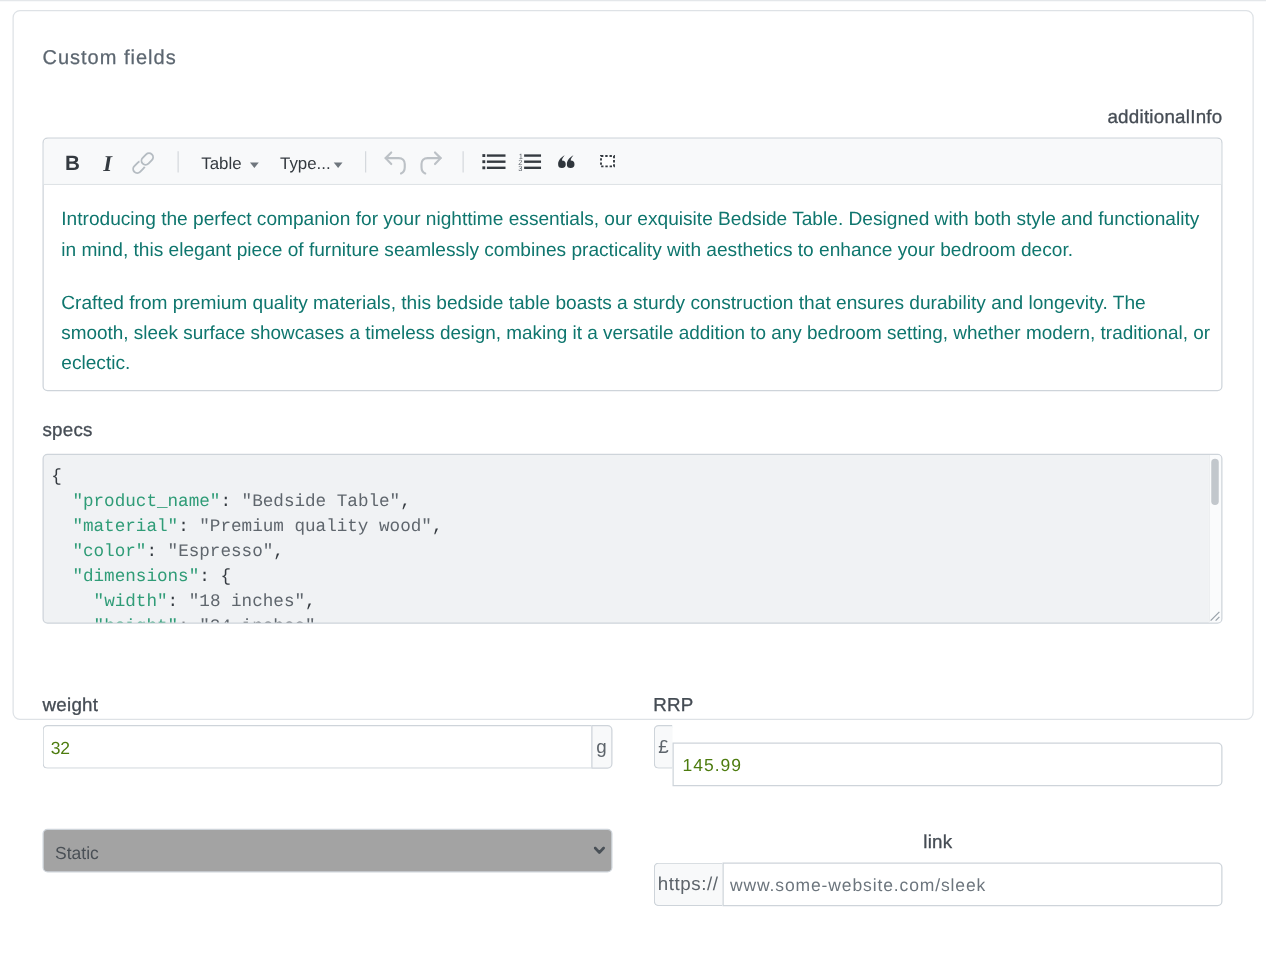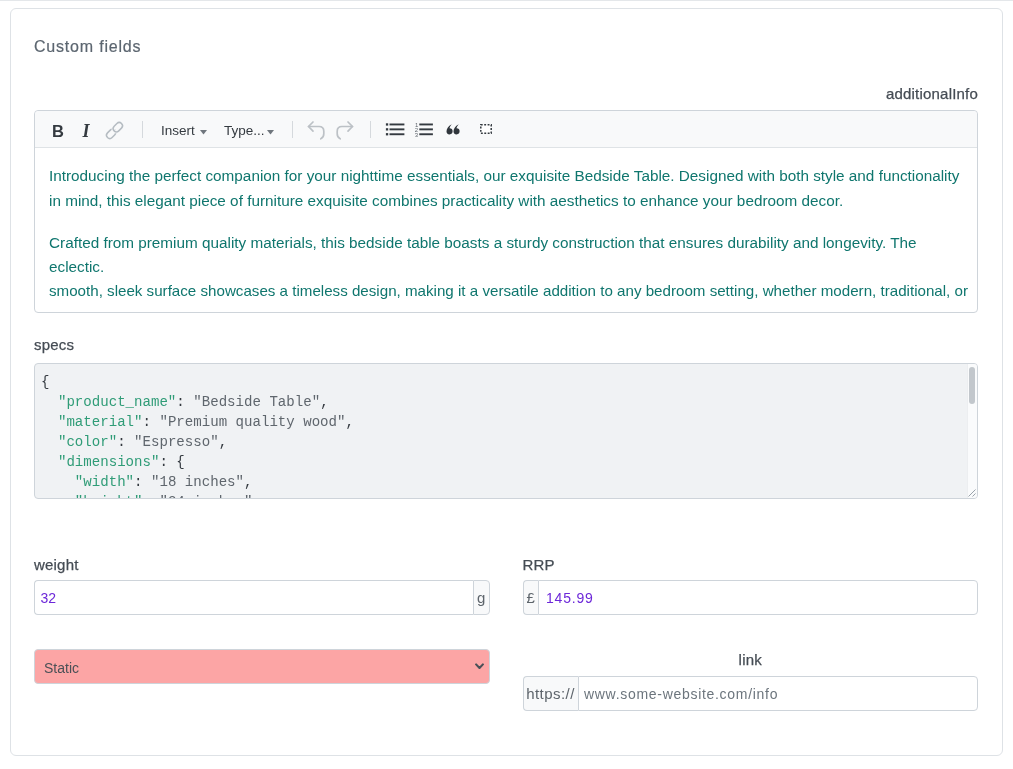--- a/index.html
+++ b/index.html
@@ -1,20 +1,20 @@
 <!DOCTYPE html>
 <html><head>
 <meta charset="utf-8">
 <style>
   * { margin:0; padding:0; box-sizing:border-box; }
   html,body { width:1013px; height:769px; background:#fff; font-family:"Liberation Sans", sans-serif; }
   body { position:relative; }
   .topline { position:absolute; left:0; top:0; width:1013px; height:1px; background:#e4e7ea; }
   .card {
-    position:absolute; left:10px; top:8px; width:993px; height:748px;
+    position:absolute; left:10px; top:8px; width:993px; height:568px;
     background:#fff; border:1px solid #dee2e6; border-radius:6px;
     padding:25.5px 24px 0 23px;
   }
   .title { font-size:16px; line-height:24px; color:#5c6670; letter-spacing:0.8px; -webkit-text-stroke:0.2px #5c6670; }
   .lbl { font-size:15px; line-height:21px; color:#454c54; letter-spacing:0.2px; -webkit-text-stroke:0.25px #454c54; }
   .lbl1 { margin-top:24.5px;text-align:right; }
 
   
   .rte { margin-top:5.5px; border:1px solid #ced4da; border-radius:4px; background:#fff; }
   .toolbar {
@@ -42,34 +42,34 @@
   .sbtrack { position:absolute; right:0px; top:0px; width:10.5px; height:134px; background:#fafbfc; border-left:1px solid #eceef0; }
   .sbthumb { position:absolute; right:2.5px; top:3.5px; width:6px; height:37px; background:#c2c7cc; border-radius:3px; }
 
   
   .row { display:flex; gap:33px; }
   .col { flex:1; }
   .fl { font-size:15px; line-height:21px; color:#454c54; letter-spacing:0.2px; -webkit-text-stroke:0.25px #454c54; margin-bottom:5px; }
   .igroup { display:flex; width:100%; }
   .tinput {
     flex:1; height:35px; border:1px solid #ced4da; background:#fff;
-    font-size:14px; color:#6d28d9; padding:0 5.5px; border-radius:4px;
+    font-size:14px; color:#4d7c0f; padding:0 5.5px; border-radius:4px;
     display:flex; align-items:center; min-width:0; overflow:hidden;
   }
   .tinput.hasSuffix { border-radius:4px 0 0 4px; border-right:none; }
   .tinput.hasPrefix { border-radius:0 4px 4px 0; }
   .addon {
     height:35px; border:1px solid #ced4da; background:#f8f9fa; color:#5d646b;
     font-size:15px; display:flex; align-items:center; justify-content:center; padding:0;
   }
   .addon.suffix { border-radius:0 4px 4px 0; }
   .addon.prefix { border-radius:4px 0 0 4px; border-right:none; }
   .selectbox {
     position:relative; height:35px; border:1px solid #ced4da; border-radius:4px;
-    background:#fca5a5; font-size:14px; color:#4a5056; display:flex; align-items:center;
+    background:#a3a3a3; font-size:14px; color:#4a5056; display:flex; align-items:center;
     padding:2.5px 9px 0;
   }
 </style>
 </head>
 <body>
 <div class="topline"></div>
 <div class="card">
   <div class="title">Custom fields</div>
   <div class="lbl lbl1">additionalInfo</div>
   <div class="rte">
@@ -77,21 +77,21 @@
       <span style="left:17px;top:10.5px;font-weight:bold;font-size:16.5px;line-height:20px;color:#343a40;">B</span>
       <span style="left:47.5px;top:10.5px;font-family:'Liberation Serif',serif;font-style:italic;font-weight:600;font-size:18px;line-height:20px;color:#343a40;">I</span>
       <svg style="left:69px;top:9.5px;" width="21" height="21" viewBox="0 0 21 21">
         <g transform="rotate(-45 10.5 10.5)" fill="none">
           <rect x="0.6" y="7.25" width="10.4" height="6.5" rx="3.25" stroke="#b5bcc2" stroke-width="1.5"></rect>
           <rect x="10.0" y="7.25" width="10.4" height="6.5" rx="3.25" stroke="#f8f9fa" stroke-width="3.4"></rect>
           <rect x="10.0" y="7.25" width="10.4" height="6.5" rx="3.25" stroke="#b5bcc2" stroke-width="1.5"></rect>
         </g>
       </svg>
       <div class="tsep" style="left:107px;"></div>
-      <span class="tb-txt" style="left:126px;">Insert</span>
+      <span class="tb-txt" style="left:126px;">Table</span>
       <svg style="left:164px;top:18px;" width="9" height="6" viewBox="0 0 9 6">
           <path d="M1 1 L8 1 L4.5 5.4 Z" fill="#6f767d"></path>
         </svg>
       <span class="tb-txt" style="left:189px;">Type...</span>
       <svg style="left:231px;top:18px;" width="9" height="6" viewBox="0 0 9 6">
           <path d="M1 1 L8 1 L4.5 5.4 Z" fill="#6f767d"></path>
         </svg>
       <div class="tsep" style="left:257px;"></div>
       <svg style="left:271px;top:8px;" width="22" height="22" viewBox="0 0 22 22" fill="none" stroke="#bcc1c6" stroke-width="1.7" stroke-linecap="round" stroke-linejoin="round">
         <path d="M2.5 7.5 H13 C16 7.5 17.8 9.5 17.8 12.2 V14.8 C17.8 17.5 16.6 19 14.8 19.8"></path>
@@ -123,25 +123,25 @@
       <svg style="left:411px;top:13px;" width="15" height="11" viewBox="0 0 15 11" fill="#30363c">
         <path d="M5.8 0.2 C2.8 1.8 0.5 4.3 0.5 7.3 A3.05 3.05 0 1 0 3.55 4.3 C3.7 2.9 4.6 1.4 5.8 0.2 Z"></path>
         <path d="M12.8 0.2 C9.8 1.8 7.5 4.3 7.5 7.3 A3.05 3.05 0 1 0 10.55 4.3 C10.7 2.9 11.6 1.4 12.8 0.2 Z"></path>
       </svg>
       <svg style="left:444.5px;top:13.5px;" width="12" height="10" viewBox="0 0 12 10">
         <rect x="0.8" y="0.8" width="10.4" height="8.4" fill="#fff" stroke="#343a40" stroke-width="1.5" stroke-dasharray="1.9,1.5"></rect>
       </svg>
     </div>
     <div class="rtebody">
       <div class="line">Introducing the perfect companion for your nighttime essentials, our exquisite Bedside Table. Designed with both style and functionality</div>
-      <div class="line">in mind, this elegant piece of furniture exquisite combines practicality with aesthetics to enhance your bedroom decor.</div>
+      <div class="line">in mind, this elegant piece of furniture seamlessly combines practicality with aesthetics to enhance your bedroom decor.</div>
       <div class="psep"></div>
       <div class="line p2">Crafted from premium quality materials, this bedside table boasts a sturdy construction that ensures durability and longevity. The</div>
+      <div class="line p2" style="font-size:15.15px;">smooth, sleek surface showcases a timeless design, making it a versatile addition to any bedroom setting, whether modern, traditional, or</div>
       <div class="line p2">eclectic.</div>
-      <div class="line p2" style="font-size:15.15px;">smooth, sleek surface showcases a timeless design, making it a versatile addition to any bedroom setting, whether modern, traditional, or</div>
     </div>
   </div>
   <div class="lbl" style="margin-top:21px;">specs</div>
   <div class="code">
     <div class="ln"><span class="p">{</span></div>
     <div class="ln">  <span class="k">"product_name"</span><span class="p">:</span> "Bedside Table"<span class="p">,</span></div>
     <div class="ln">  <span class="k">"material"</span><span class="p">:</span> "Premium quality wood"<span class="p">,</span></div>
     <div class="ln">  <span class="k">"color"</span><span class="p">:</span> "Espresso"<span class="p">,</span></div>
     <div class="ln">  <span class="k">"dimensions"</span><span class="p">:</span> <span class="p">{</span></div>
     <div class="ln">    <span class="k">"width"</span><span class="p">:</span> "18 inches"<span class="p">,</span></div>
@@ -157,33 +157,33 @@
       <div class="fl">weight</div>
       <div class="igroup">
         <div class="tinput hasSuffix">32</div>
         <div class="addon suffix" style="width:16.5px;">g</div>
       </div>
     </div>
     <div class="col">
       <div class="fl">RRP</div>
       <div class="igroup">
         <div class="addon prefix" style="width:15.5px;">£</div>
-        <div class="tinput hasPrefix" style="padding-left:7px;letter-spacing:0.8px;">145.99</div>
+        <div class="tinput hasPrefix" style="padding-left:7px;letter-spacing:0.8px;margin-top:14px;">145.99</div>
       </div>
     </div>
   </div>
   <div class="row" style="margin-top:34px;">
     <div class="col">
       <div class="selectbox">Static
         <svg style="position:absolute;right:4.5px;top:13px;" width="9" height="7" viewBox="0 0 9 7">
             <path d="M1.1 1.4 L4.5 5 L7.9 1.4" fill="none" stroke="#495057" stroke-width="2.1" stroke-linecap="round" stroke-linejoin="round"></path>
           </svg>
       </div>
     </div>
     <div class="col">
       <div class="fl" style="margin-bottom:6.2px;text-align:center;">link</div>
       <div class="igroup">
         <div class="addon prefix" style="width:55px;letter-spacing:0.45px;">https://</div>
-        <div class="tinput hasPrefix" style="color:#6c757d;letter-spacing:0.7px;">www.some-website.com/info</div>
+        <div class="tinput hasPrefix" style="color:#6c757d;letter-spacing:0.7px;">www.some-website.com/sleek</div>
       </div>
     </div>
   </div>
 </div>
 
 </body></html>

